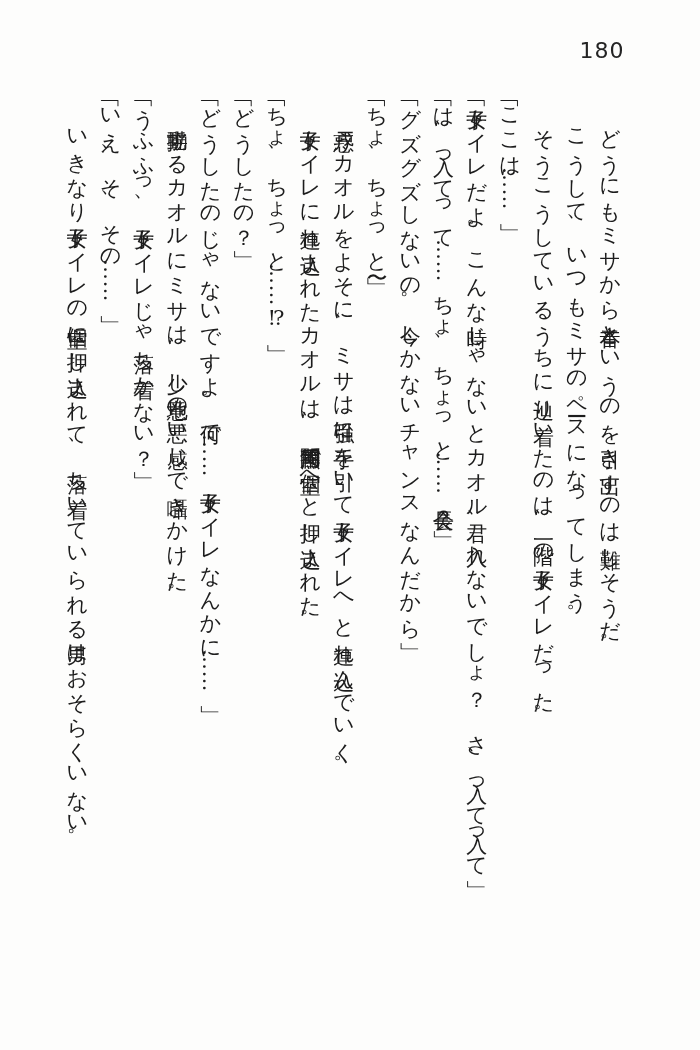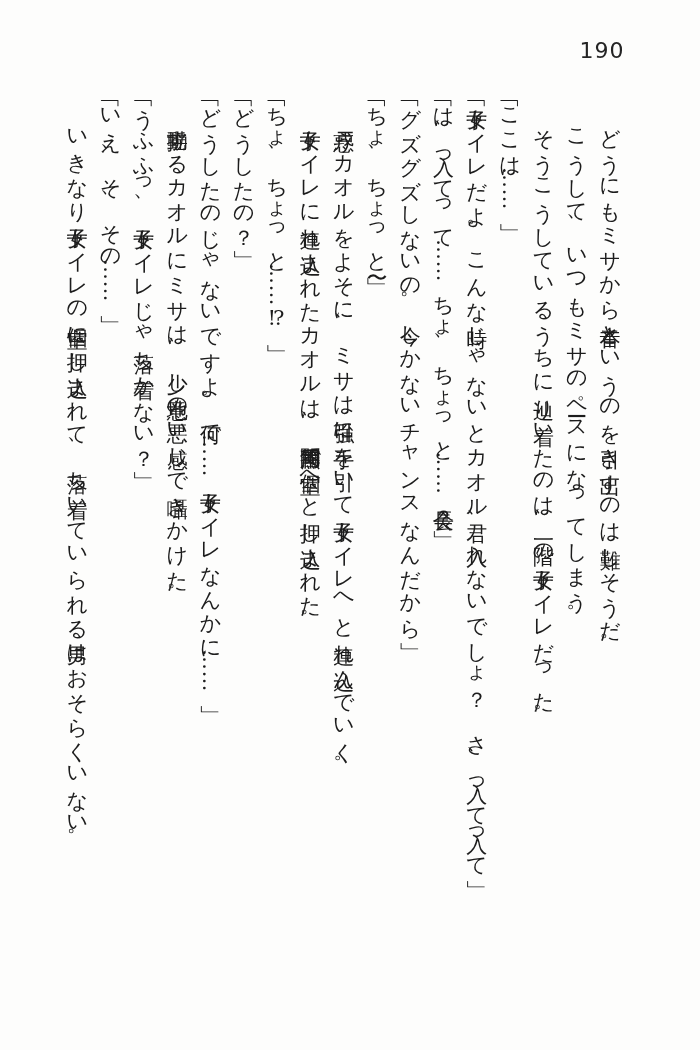--- a/index.html
+++ b/index.html
@@ -40,21 +40,21 @@
   }
   .vtext p {
     margin: 0;
     padding: 0;
   }
 </style>
 </head>
 <body>
 
 <div class="page">
-  <div class="page-number">190</div>
+  <div class="page-number">180</div>
   <div class="vtext">
       <p>　どうにもミサから本音というのを引き出すのは難しそうだ。</p>
       <p>　こうして、いつもミサのペースになってしまう。</p>
       <p>　そうこうしているうちに辿り着いたのは、一階の女子トイレだった。</p>
       <p>「ここは……」</p>
       <p>「女子トイレだよ。こんな時じゃないとカオル君、入れないでしょ？　さ、入って入って」</p>
       <p>「は、入ってって……ちょ、ちょっと……会長？」</p>
       <p>「グズグズしないの。今しかないチャンスなんだから」</p>
       <p>「ちょ、ちょっと〜」</p>
       <p>　戸惑うカオルをよそに、ミサは強引に手を引いて女子トイレへと連れ込んでいく。</p>

